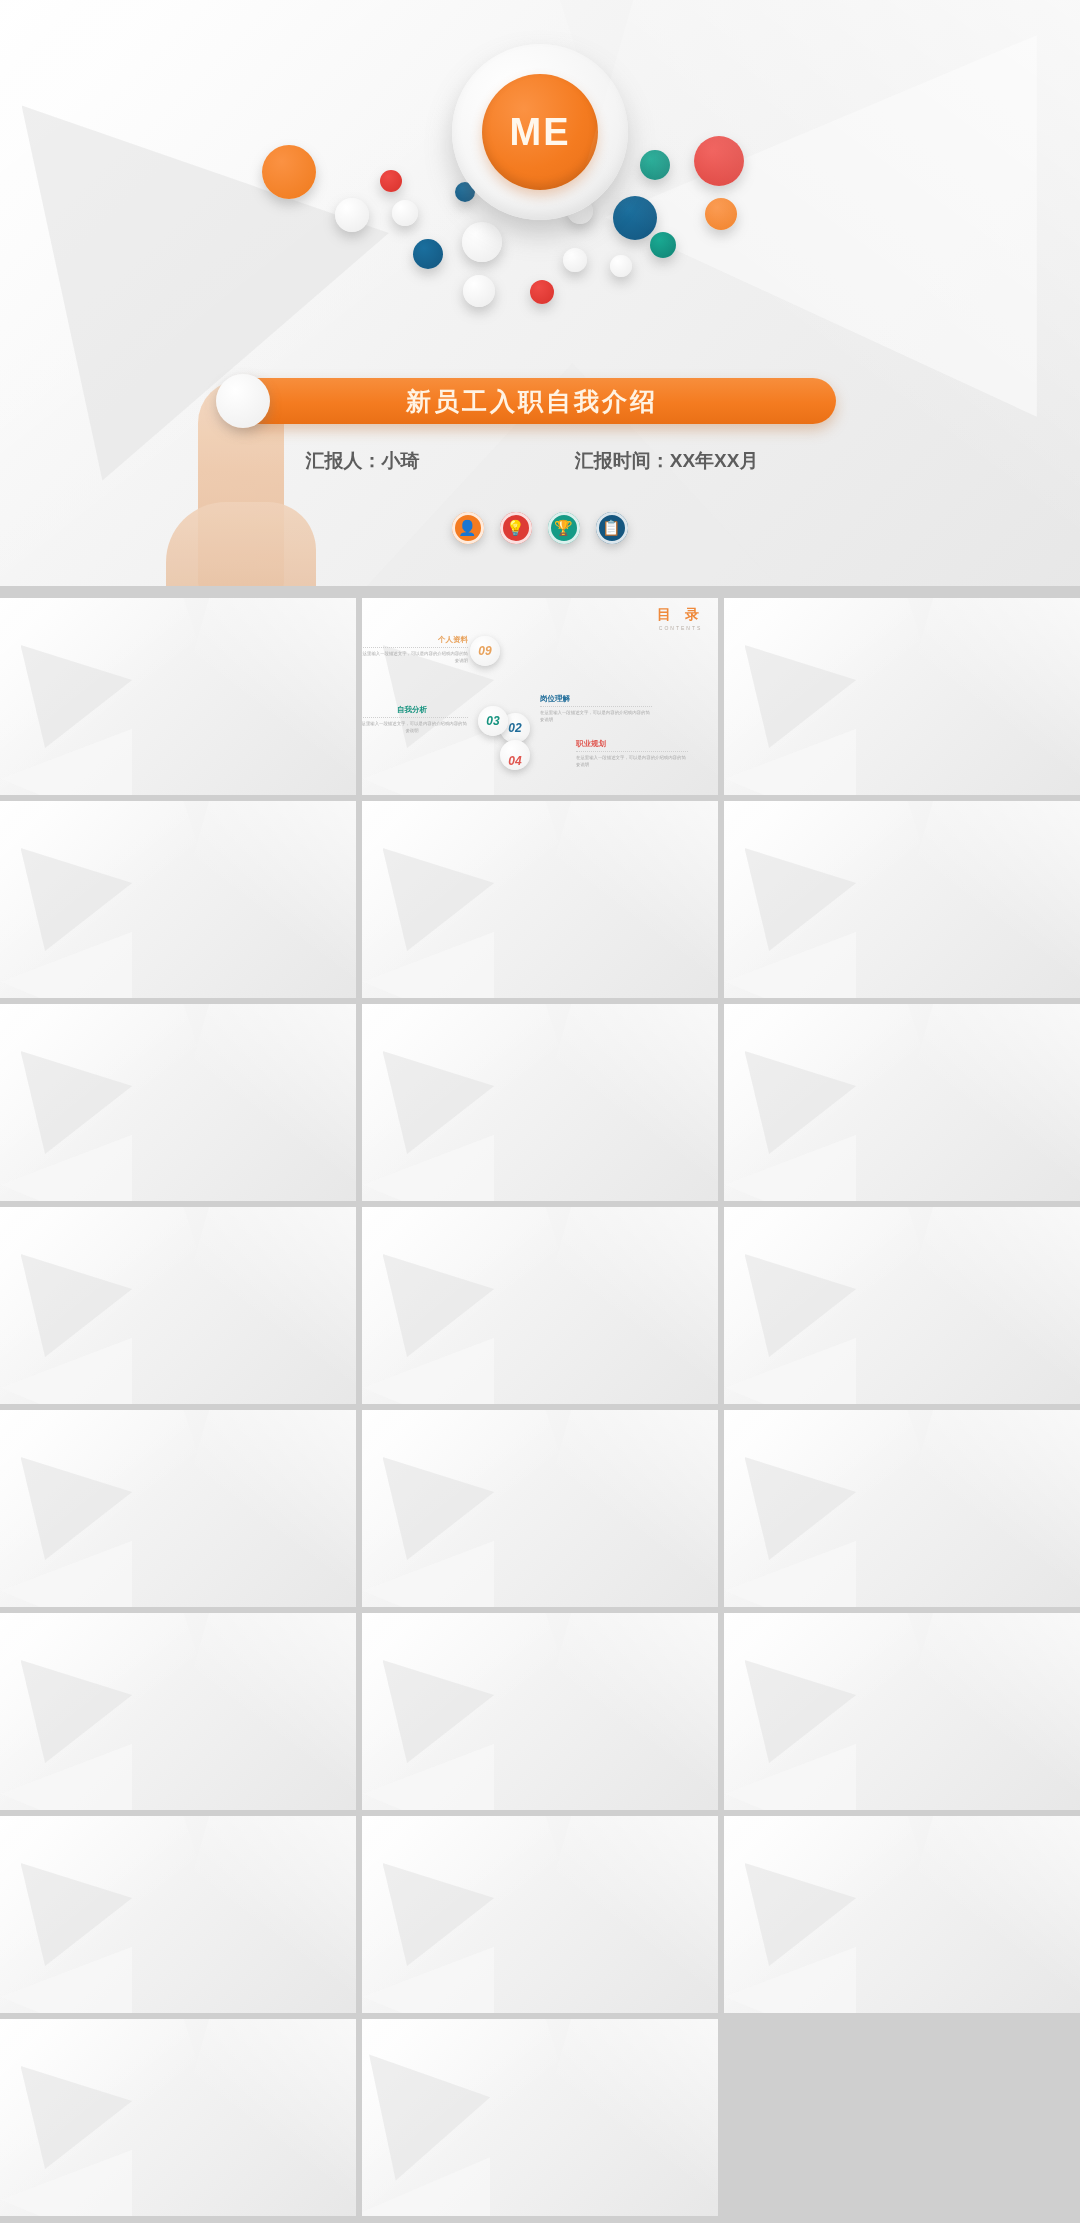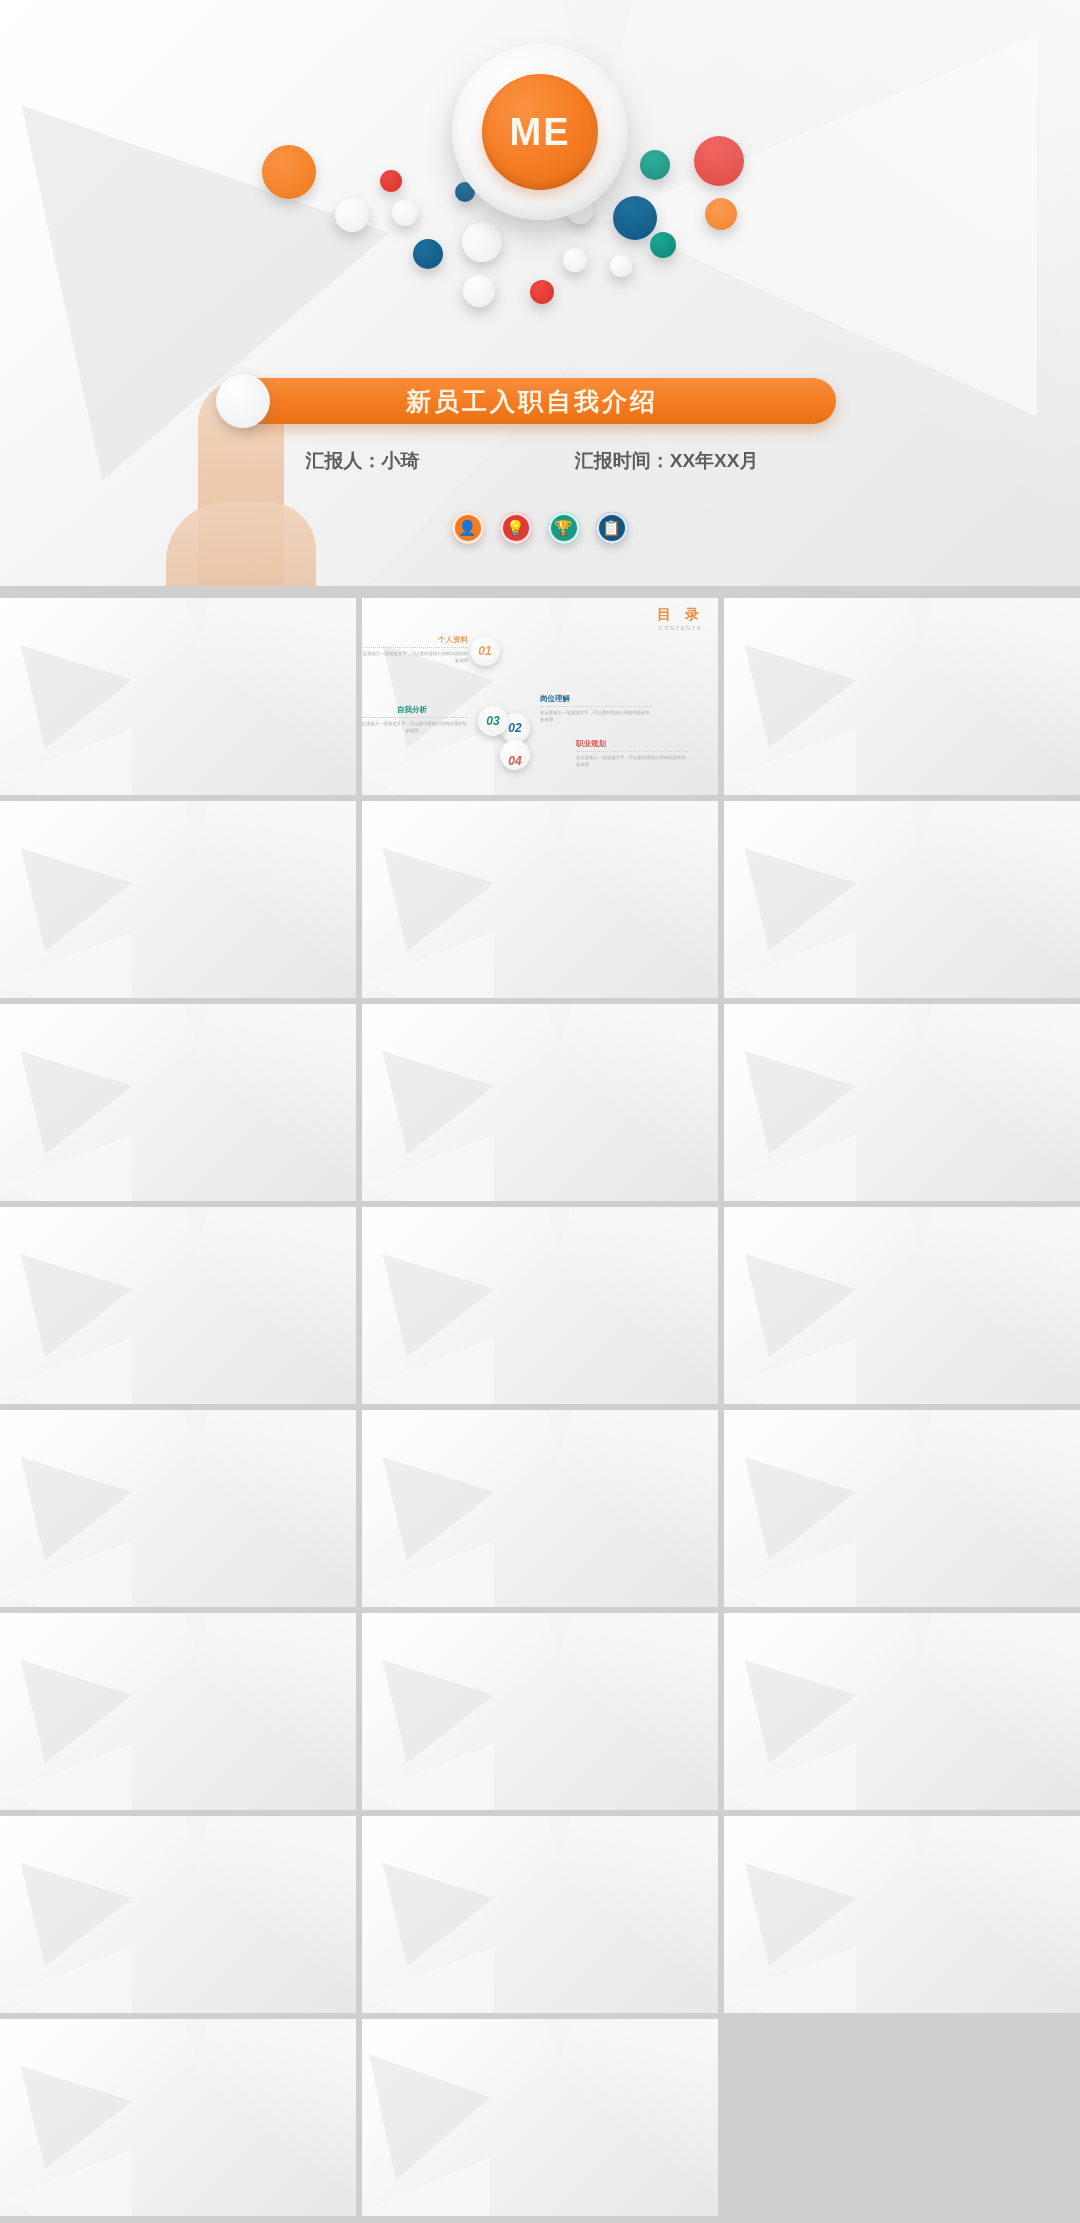--- a/index.html
+++ b/index.html
@@ -201,21 +201,21 @@
   <div class="cell">
     <div class="slide surface toc">
       <div class="poly d1"></div>
         <div class="poly d2"></div>
       <div class="toc-title">
         <div class="cn">目 录</div>
         <div class="en">CONTENTS</div>
       </div>
 
       <div class="toc-node" style="left:108px;top:38px;color:#e8a25c;">
-        <span>01</span>
+        <span>09</span>
         </div>
       <div class="toc-txt" style="left:-6px;top:36px;text-align:right;">
         <div class="h" style="color:#e8a25c;">个人资料</div>
         <div class="rule"></div>
         <div class="d">在这里输入一段描述文字，可以是内容的介绍或内容的简要说明</div>
       </div>
 
       <div class="toc-node" style="left:138px;top:72px;color:#1f6c99;margin-top:43px;">
         <span>02</span>
         </div>

